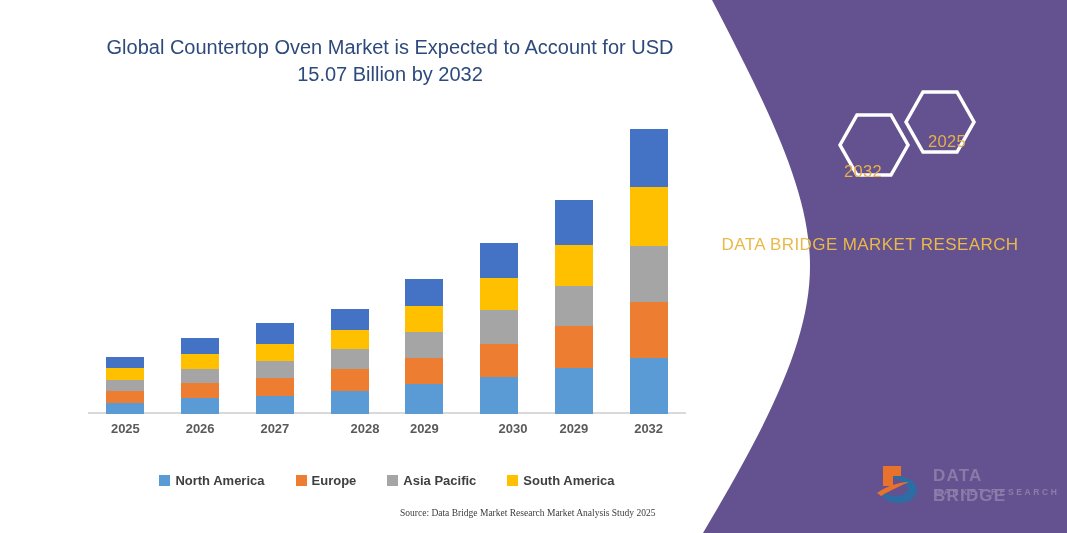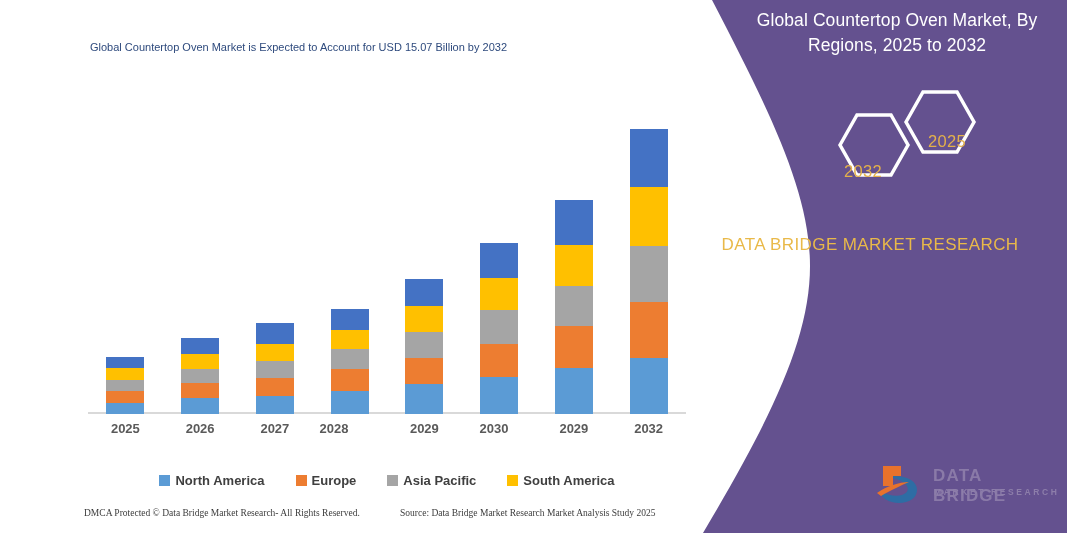--- a/index.html
+++ b/index.html
@@ -102,22 +102,23 @@
     letter-spacing: 2.6px;
     font-weight: bold;
   }
 
   
   #chart-title {
     position: absolute;
     left: 90px;
     top: 34px;
     width: 600px;
+    text-align: center;
     color: #2e4a7d;
-    font-size: 11px;
+    font-size: 20px;
     line-height: 27px;
   }
 
   #plot {
     position: absolute;
     left: 88px;
     top: 120px;
     width: 598px;
     height: 294px;
   }
@@ -267,23 +268,23 @@
         <span class="seg" style="background: rgb(165, 165, 165); height: 55.9509px;"></span>
         <span class="seg" style="background: rgb(237, 125, 49); height: 55.9509px;"></span>
         <span class="seg" style="background: rgb(91, 155, 213); height: 55.9509px;"></span>
       </div>
     </div>
 
   <div id="x-labels">
       <div class="x-label" style="left: 2.375px;">2025</div>
       <div class="x-label" style="left: 77.125px;">2026</div>
       <div class="x-label" style="left: 151.875px;">2027</div>
-      <div class="x-label" style="left: 211px;">2028</div>
+      <div class="x-label" style="left: 242px;">2028</div>
       <div class="x-label" style="left: 301.375px;">2029</div>
-      <div class="x-label" style="left: 371px;">2030</div>
+      <div class="x-label" style="left: 390px;">2030</div>
       <div class="x-label" style="left: 450.875px;">2029</div>
       <div class="x-label" style="left: 525.625px;">2032</div>
     </div>
 
   <div id="legend">
       <div class="legend-item">
         <span class="legend-swatch" style="background: rgb(91, 155, 213);"></span>
         <span class="legend-text">North America</span>
       </div>
       <div class="legend-item">
@@ -294,31 +295,29 @@
         <span class="legend-swatch" style="background: rgb(165, 165, 165);"></span>
         <span class="legend-text">Asia Pacific</span>
       </div>
       <div class="legend-item">
         <span class="legend-swatch" style="background: rgb(255, 192, 0);"></span>
         <span class="legend-text">South America</span>
       </div>
     </div>
 
   <div id="footer">
-    <div class="footer-text" id="footer-left">DMCA Protected © Data Bridge Market Research- All Rights Reserved.</div>
     <div class="footer-text" id="footer-right">Source: Data Bridge Market Research  Market Analysis Study 2025</div>
   </div>
 
   <div id="right-panel">
     <svg class="panel-shape" viewBox="0 0 407 533" preserveAspectRatio="none">
       <path d="M 52 0 L 407 0 L 407 533 L 43 533 C 110 420 150 340 150 266 C 150 192 110 112 52 0 Z" fill="#64518F"></path>
     </svg>
 
     <div id="panel-content">
-      <div id="panel-title">Global Countertop Oven Market, By Regions, 2025 to 2032</div>
 
       <div id="hex-wrap">
         <svg width="220" height="110" viewBox="0 0 220 110">
           <polygon points="30,55 47,25 81,25 98,55 81,85 47,85" fill="none" stroke="#ffffff" stroke-width="3.5"></polygon>
           <polygon points="96,32 113,2 147,2 164,32 147,62 113,62" fill="none" stroke="#ffffff" stroke-width="3.5"></polygon>
         </svg>
         <div class="hex-label" id="hex-2025-label">2025</div>
         <div class="hex-label" id="hex-2032-label">2032</div>
       </div>
 

